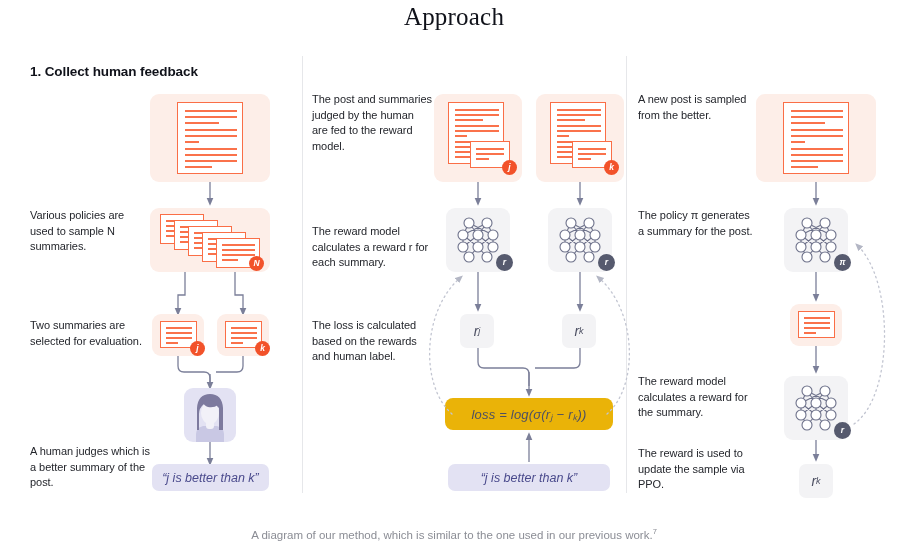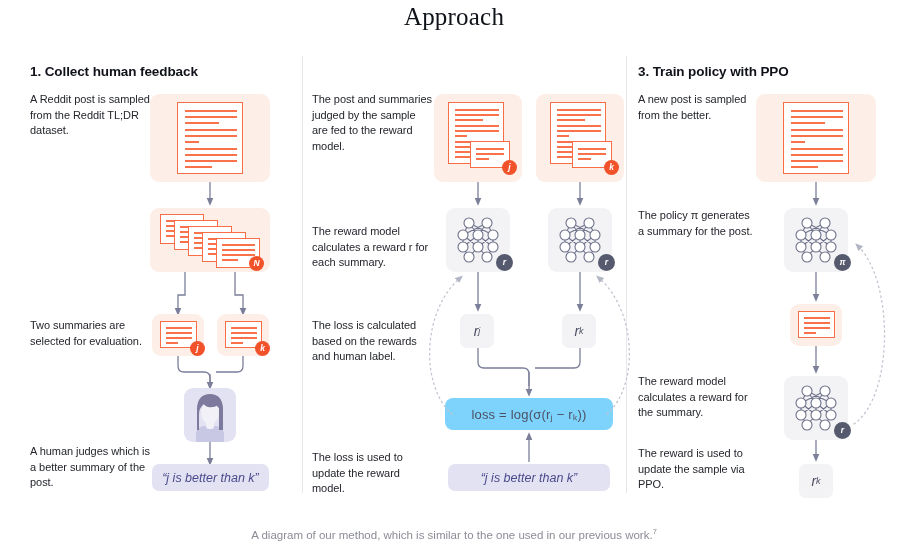--- a/index.html
+++ b/index.html
@@ -44,23 +44,23 @@
   .badge.dark{background:#565a6e;}
 
   .rbox{
     position:absolute;background:#f3f3f5;border-radius:7px;
     display:flex;align-items:center;justify-content:center;
     font-size:14px;font-style:italic;color:#4d5063;
   }
   .rbox sub{font-size:9px;vertical-align:-3px;}
 
   .lossbox{
-    position:absolute;background:#7dd3fc;border-radius:8px;
+    position:absolute;background:#eab308;border-radius:8px;
     display:flex;align-items:center;justify-content:center;
-    font-size:13px;color:#4d5063;letter-spacing:.2px;
+    font-size:13px;font-style:italic;color:#4d5063;letter-spacing:.2px;
   }
   .judgebox{
     position:absolute;background:#e3e2f3;border-radius:7px;
     display:flex;align-items:center;justify-content:center;
     font-size:12.5px;font-style:italic;color:#4a4a8c;font-weight:500;
   }
   .caption{
     position:absolute;left:0;top:527px;width:908px;text-align:center;
     font-size:11.5px;color:#8b8d95;
   }
@@ -73,21 +73,21 @@
 <div class="page-title">Approach</div>
 
 <div class="cols">
 
   <div class="divider" style="left:302px"></div>
   <div class="divider" style="left:626px"></div>
 
   <div class="col" style="left:0;width:302px">
     <div class="col-head" style="left:30px">1. Collect human feedback</div>
 
-    <div class="note" style="left:30px;top:36px">A Reddit post is sampled from the Reddit TL;DR dataset.</div>
+    <div class="note" style="left:30px;top:152px">Various policies are used to sample N summaries.</div>
     <div class="note" style="left:30px;top:262px">Two summaries are selected for evaluation.</div>
     <div class="note" style="left:30px;top:388px">A human judges which is a better summary of the post.</div>
 
     <div class="peach" style="left:150px;top:38px;width:120px;height:88px"></div>
     <div class="doc" style="left:177px;top:46px;width:66px;height:72px">
       <div class="ln" style="left:7px;top:7px;width:52px"></div>
       <div class="ln" style="left:7px;top:13px;width:52px"></div>
       <div class="ln" style="left:7px;top:19px;width:34px"></div>
       <div class="ln" style="left:7px;top:26px;width:52px"></div>
       <div class="ln" style="left:7px;top:32px;width:52px"></div>
@@ -177,24 +177,23 @@
       <ellipse cx="26" cy="25" rx="9" ry="11" fill="#f2f1f8"></ellipse>
       <path d="M18,13 Q27,10 34,17 Q30,20 24,19 Q20,18 18,13 Z" fill="#7d7a9e"></path>
       <rect x="22" y="33" width="8" height="8" rx="3" fill="#f2f1f8"></rect>
     </svg>
 
     <div class="judgebox" style="left:152px;top:408px;width:117px;height:27px">“j is better than k”</div>
   </div>
 
   <div class="col" style="left:302px;width:324px">
 
-    <div class="note" style="left:10px;top:36px">The post and summaries judged by the sample are fed to the reward model.</div>
+    <div class="note" style="left:10px;top:36px">The post and summaries judged by the human are fed to the reward model.</div>
     <div class="note" style="left:10px;top:168px">The reward model calculates a reward r for each summary.</div>
     <div class="note" style="left:10px;top:262px">The loss is calculated based on the rewards and human label.</div>
-    <div class="note" style="left:10px;top:394px">The loss is used to update the reward model.</div>
 
     <div class="peach" style="left:132px;top:38px;width:88px;height:88px"></div>
     <div class="doc" style="left:146px;top:46px;width:56px;height:62px">
       <div class="ln" style="left:6px;top:6px;width:44px"></div>
       <div class="ln" style="left:6px;top:11px;width:44px"></div>
       <div class="ln" style="left:6px;top:16px;width:28px"></div>
       <div class="ln" style="left:6px;top:22px;width:44px"></div>
       <div class="ln" style="left:6px;top:27px;width:44px"></div>
       <div class="ln" style="left:6px;top:32px;width:12px"></div>
       <div class="ln" style="left:6px;top:38px;width:44px"></div>
@@ -301,21 +300,20 @@
       <line x1="227" y1="316" x2="227" y2="337" stroke="#7b7f99" stroke-width="1.3" marker-end="url(#ar2)"></line>
 
       <line x1="227" y1="406" x2="227" y2="380" stroke="#7b7f99" stroke-width="1.3" marker-end="url(#ar2)"></line>
 
       <path d="M150,358 C118,330 120,255 158,222" fill="none" stroke="#c2c5d1" stroke-width="1.3" stroke-dasharray="1.5 3.5" stroke-linecap="round" marker-end="url(#ar2d)"></path>
       <path d="M305,358 C337,330 335,255 297,222" fill="none" stroke="#c2c5d1" stroke-width="1.3" stroke-dasharray="1.5 3.5" stroke-linecap="round" marker-end="url(#ar2d)"></path>
     </svg>
   </div>
 
   <div class="col" style="left:626px;width:282px">
-    <div class="col-head" style="left:12px">3. Train policy with PPO</div>
 
     <div class="note" style="left:12px;top:36px">A new post is sampled from the better.</div>
     <div class="note" style="left:12px;top:152px">The policy π generates a summary for the post.</div>
     <div class="note" style="left:12px;top:318px">The reward model calculates a reward for the summary.</div>
     <div class="note" style="left:12px;top:390px">The reward is used to update the sample via PPO.</div>
 
     <div class="peach" style="left:130px;top:38px;width:120px;height:88px"></div>
     <div class="doc" style="left:157px;top:46px;width:66px;height:72px">
       <div class="ln" style="left:7px;top:7px;width:52px"></div>
       <div class="ln" style="left:7px;top:13px;width:52px"></div>

